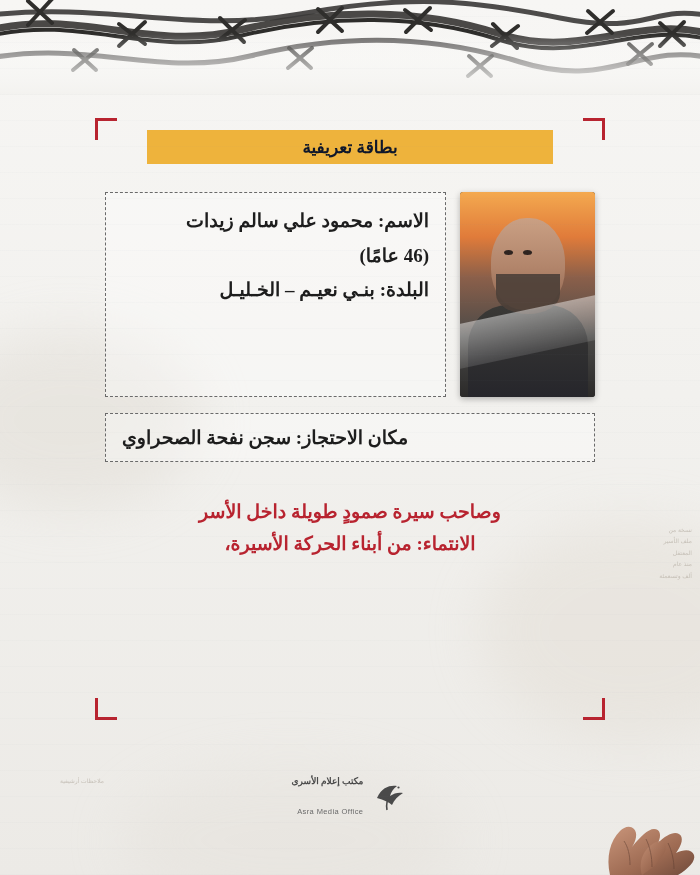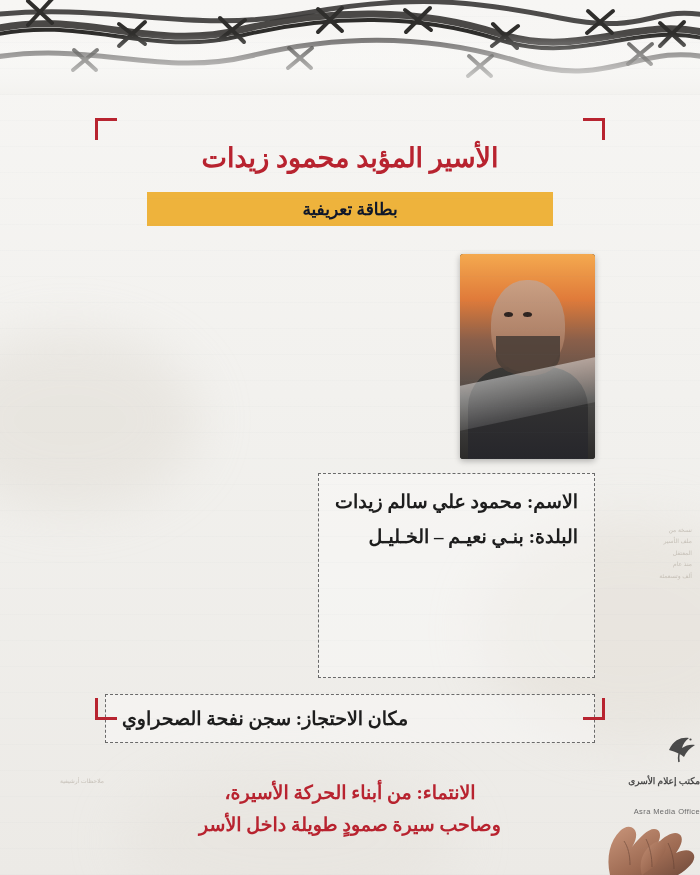--- a/index.html
+++ b/index.html
@@ -104,21 +104,21 @@
     color:#0f172a;
     font-weight:bold;
     font-size:17px;
     font-family:"Liberation Serif", serif;
   }
 
   
   .info-row{
     margin-top:28px;
     display:flex;
-    flex-direction:column;
+    flex-direction:row;
     justify-content:flex-start;
     align-items:flex-start;
     gap:14px;
     padding:0 10px;
   }
 
   .photo{
     width:135px;
     height:205px;
     flex:0 0 auto;
@@ -217,23 +217,23 @@
     line-height:1.7;
     font-family:"Liberation Serif", serif;
   }
 
   
   .footer{
     position:absolute;
     left:0; right:0;
     bottom:58px;
     display:flex;
+    align-items:center;
     justify-content:center;
     gap:9px;
-    flex-direction:column;
   }
   .footer .logo-mark{
     width:36px;height:36px;
     display:flex;align-items:center;justify-content:center;
   }
   .footer .logo-text{
     text-align:right;
     line-height:1.15;
   }
   .footer .logo-ar{
@@ -304,51 +304,51 @@
       <rect x="0" y="34" width="700" height="61" fill="url(#fadeG)"></rect>
     </svg>
   </div>
 
   <div class="content">
     <span class="corner tl"></span>
     <span class="corner tr"></span>
     <span class="corner bl"></span>
     <span class="corner br"></span>
 
-    <h1 class="title">الأسير المؤبد محمود زيدات</h1>
 
     <div class="subtitle-bar">
       <span>بطاقة تعريفية</span>
     </div>
 
     <div class="info-row">
 
       <div class="photo" title="">
         <div class="sky"></div>
         <div class="body"></div>
         <div class="head"></div>
         <div class="beard"></div>
         <div class="eye l"></div>
         <div class="eye r"></div>
         <div class="diag"></div>
       </div>
 
       <div class="details">
         <p>الاسم: محمود علي سالم زيدات</p>
+        <p>(46 عامًا)</p>
         <p class="spaced">البلدة: بنـي نعيـم – الخـليـل</p>
       </div>
     </div>
 
     <div class="detention">
       <span>مكان الاحتجاز: سجن نفحة الصحراوي</span>
     </div>
 
     <div class="affiliation">
+      <div>وصاحب سيرة صمودٍ طويلة داخل الأسر</div>
       <div>الانتماء: من أبناء الحركة الأسيرة،</div>
-      <div>وصاحب سيرة صمودٍ طويلة داخل الأسر</div>
     </div>
   </div>
 
   <div class="footer">
     <div class="logo-mark">
       <svg width="34" height="34" viewBox="0 0 34 34" xmlns="http://www.w3.org/2000/svg" aria-hidden="true">
         <path d="M4,18 C9,7 17,5 24,6 C20,9 18,12 17,16 C21,13 26,12 30,13 C25,16 21,20 19,25 C16,22 11,20 4,18 Z" fill="#4a4a4a"></path>
         <path d="M17,16 C14,20 13,25 14,30" stroke="#4a4a4a" stroke-width="1.6" fill="none"></path>
         <circle cx="25.5" cy="7.5" r="1.1" fill="#4a4a4a"></circle>
       </svg>

